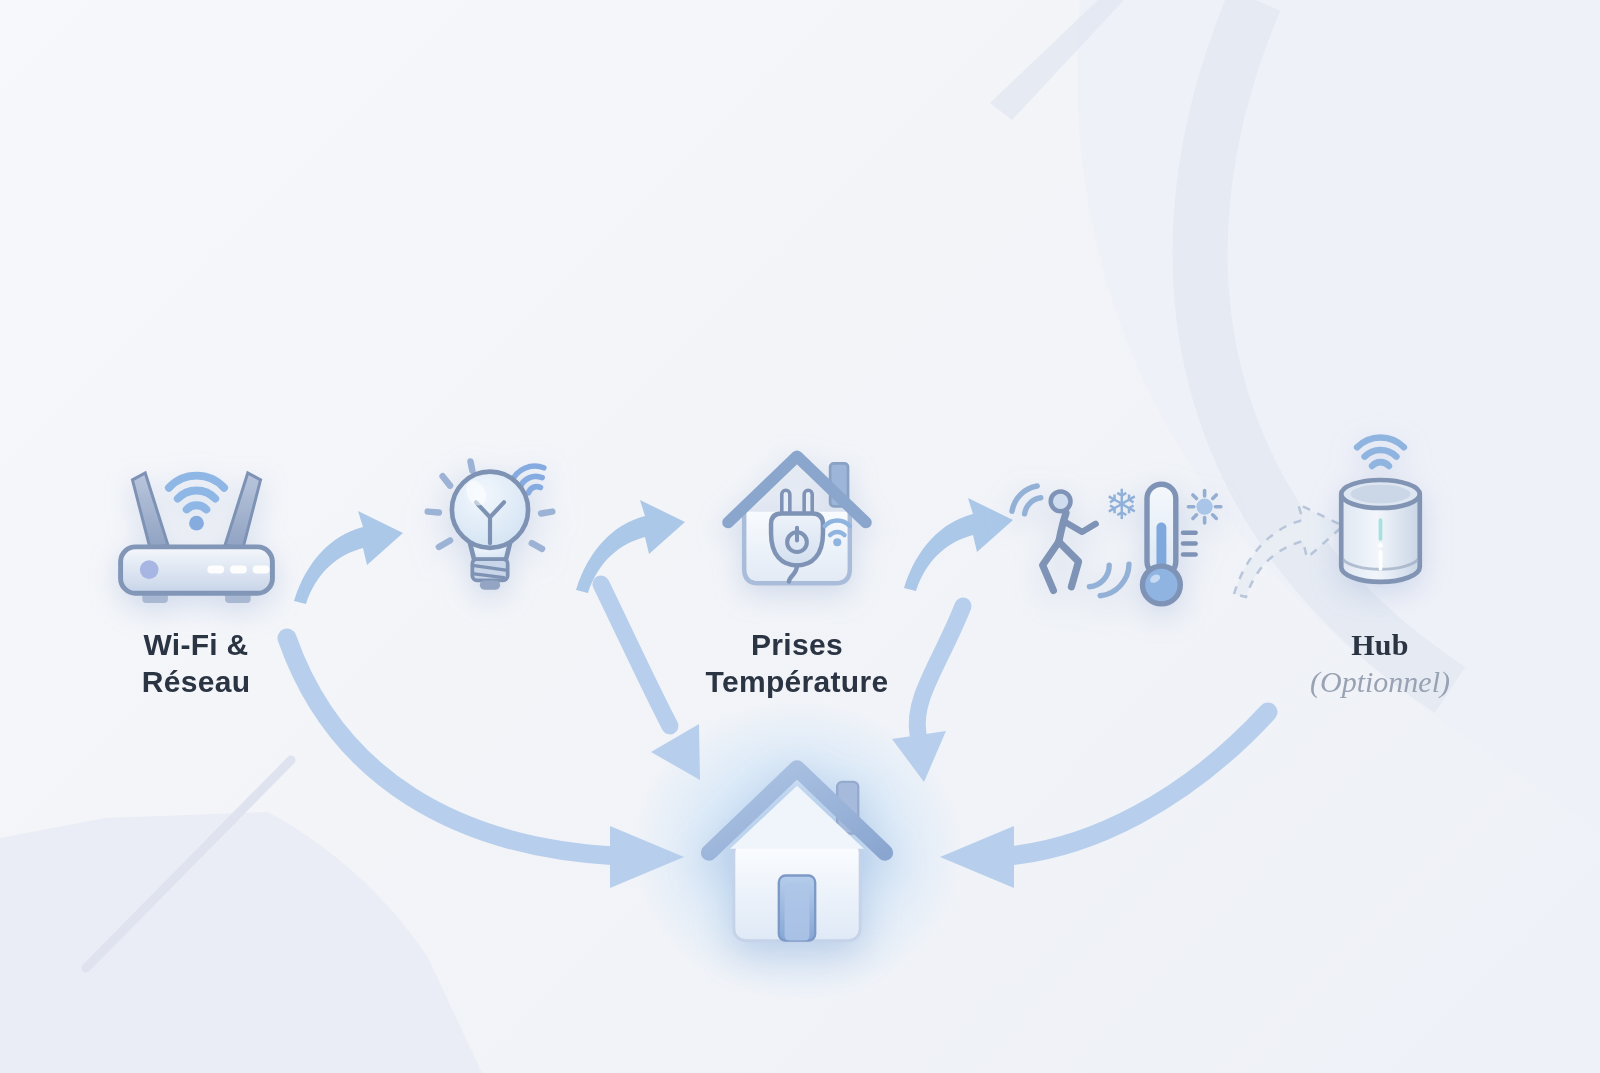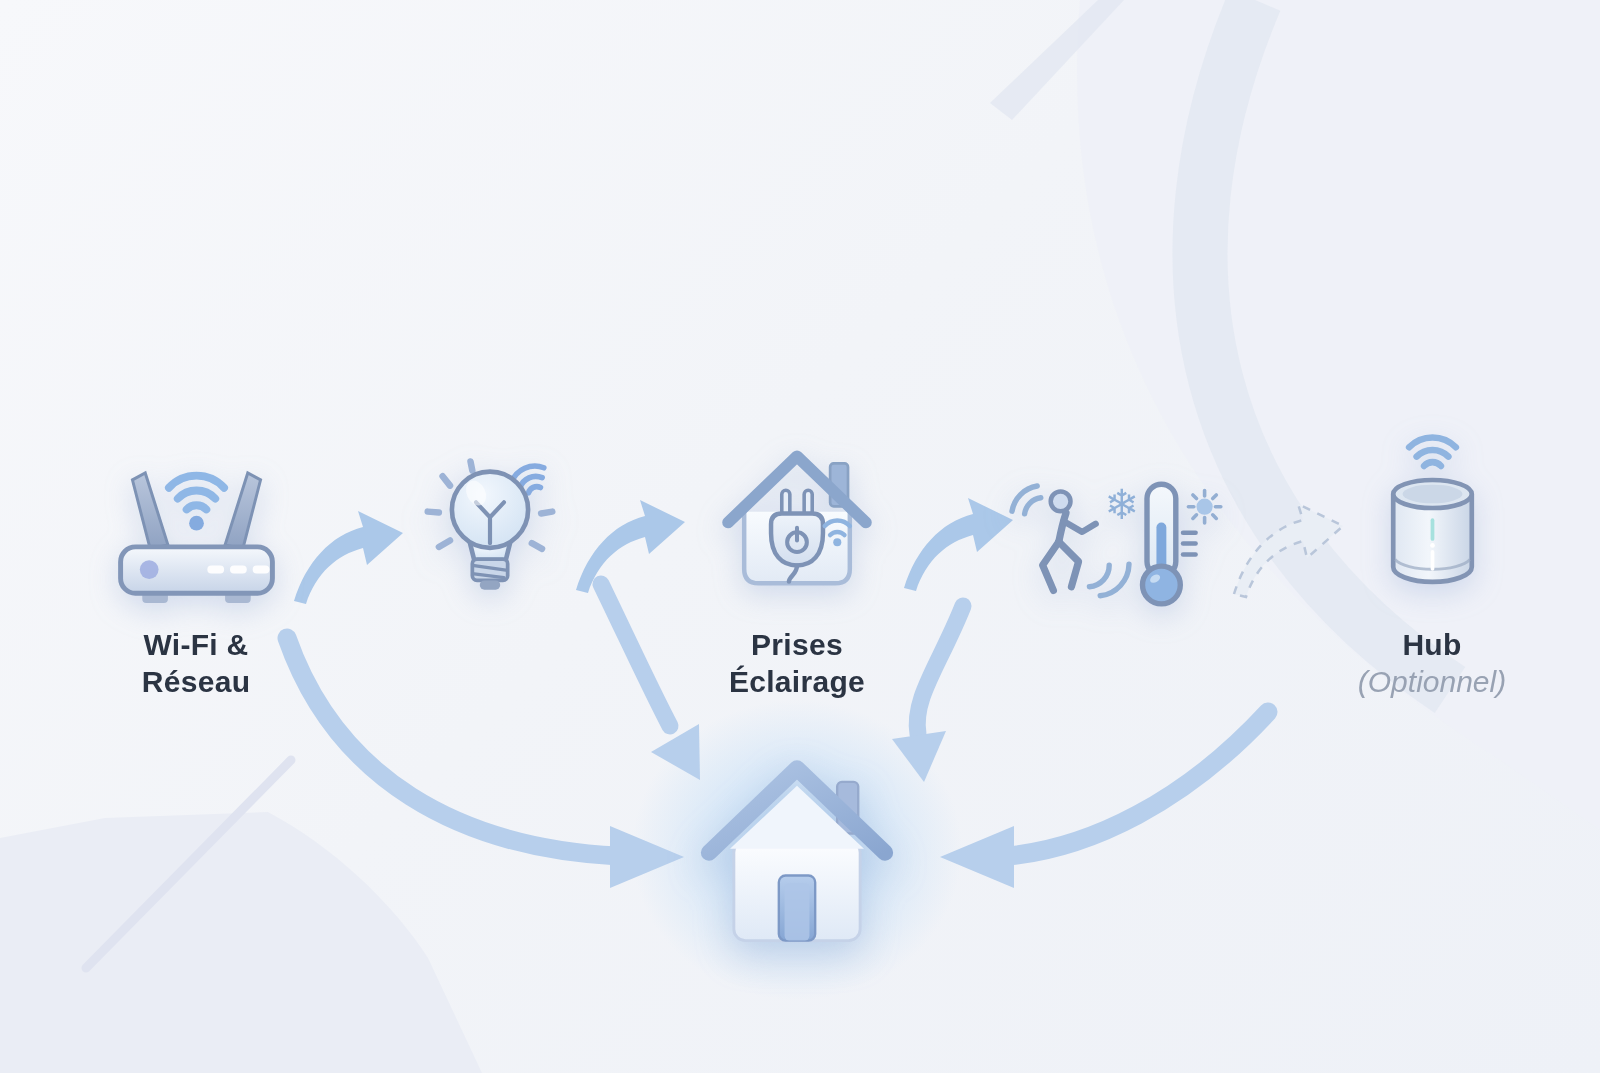--- a/index.html
+++ b/index.html
@@ -161,21 +161,21 @@
           <path d="M105,158 C105,168 96,170 96,176" fill="none" stroke="#7e93b6" stroke-width="5" stroke-linecap="round"></path>
         </g>
         <g stroke="#8fb4e0" stroke-width="5" stroke-linecap="round" fill="none">
           <path d="M142,124 A11,11 0 0 1 158,124"></path>
           <path d="M136,114 A19,19 0 0 1 164,114"></path>
         </g>
         <circle cx="150" cy="132" r="4.5" fill="#8fb4e0"></circle>
       </svg>
     </div>
     <div class="label">Prises
-Éclairage</div>
+Température</div>
   </div>
 
   <div class="station" style="left:955px;">
     <div class="icon-wrap">
       <svg width="225" height="135" viewBox="0 0 250 150">
         <defs>
           <linearGradient id="tg1" x1="0" y1="0" x2="0" y2="1">
             <stop offset="0" stop-color="#f4f8fc"></stop>
               <stop offset="1" stop-color="#dde8f4"></stop>
           </linearGradient>
@@ -217,21 +217,21 @@
             <line x1="211" y1="20" x2="215" y2="24"></line>
               <line x1="233" y1="42" x2="237" y2="46"></line>
             <line x1="237" y1="20" x2="233" y2="24"></line>
               <line x1="215" y1="42" x2="211" y2="46"></line>
           </g>
         </g>
       </svg>
     </div>
   </div>
 
-  <div class="station" style="left:1272px;">
+  <div class="station" style="left:1220px;font-family:Liberation Serif, serif;">
     <div class="icon-wrap">
       <svg width="159" height="178" viewBox="0 0 170 190">
         <defs>
           <linearGradient id="hg1" x1="0" y1="0" x2="1" y2="0">
             <stop offset="0" stop-color="#dfe7f2"></stop>
               <stop offset="0.45" stop-color="#f2f6fb"></stop>
               <stop offset="1" stop-color="#c9d5e6"></stop>
           </linearGradient>
         </defs>
         <g stroke="#8fb4e0" stroke-width="7" stroke-linecap="round" fill="none">

